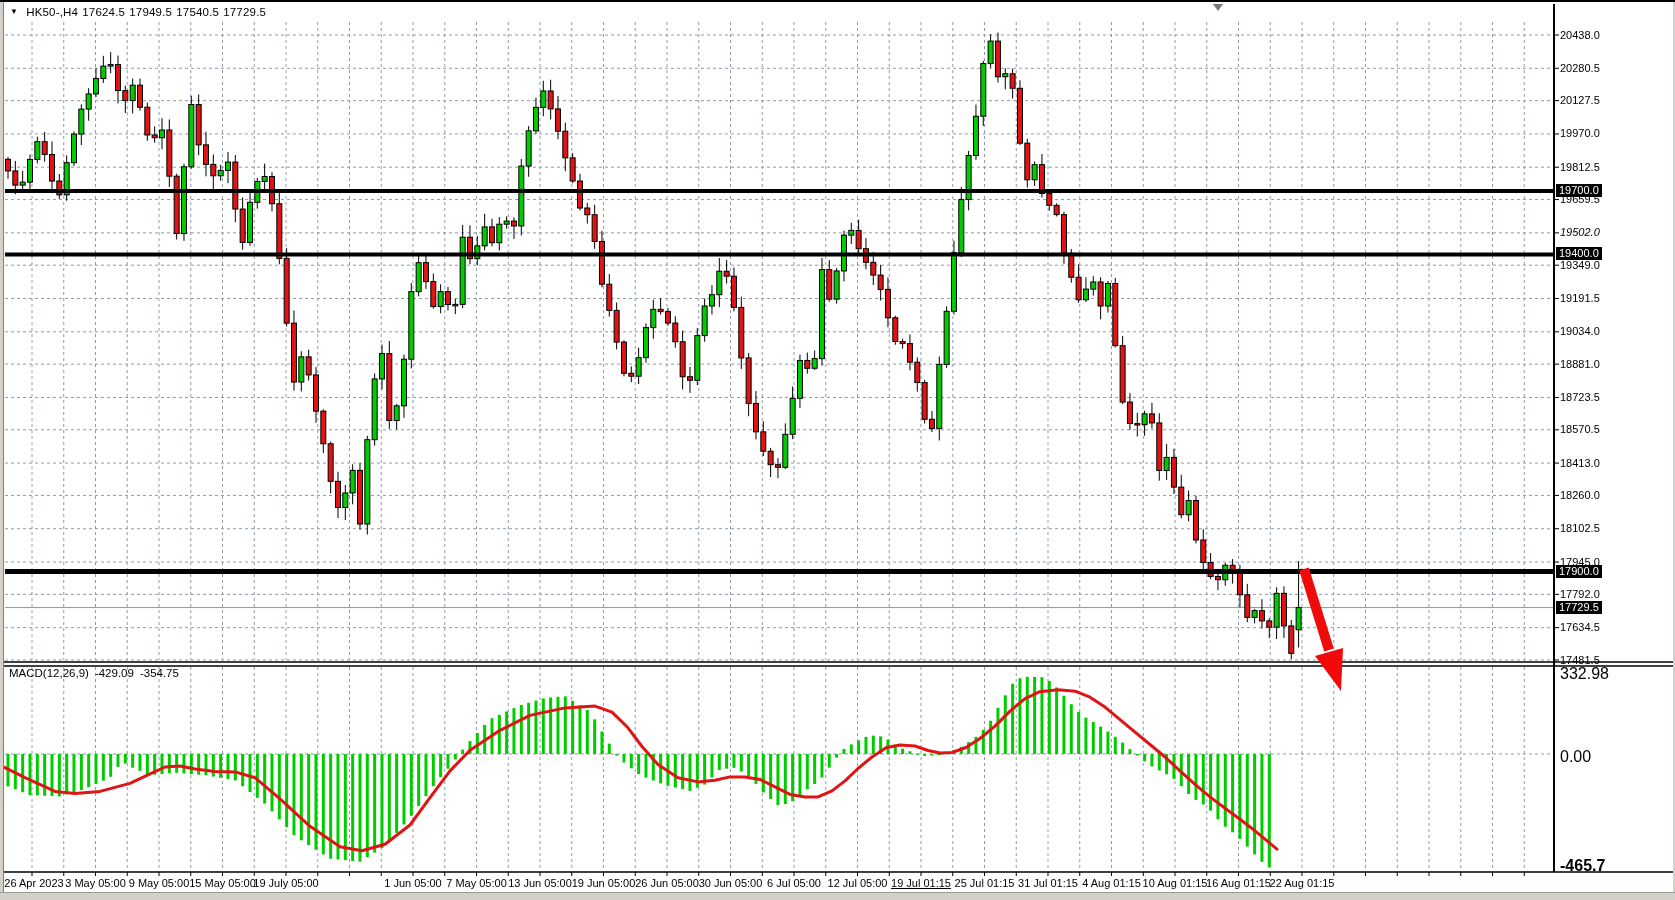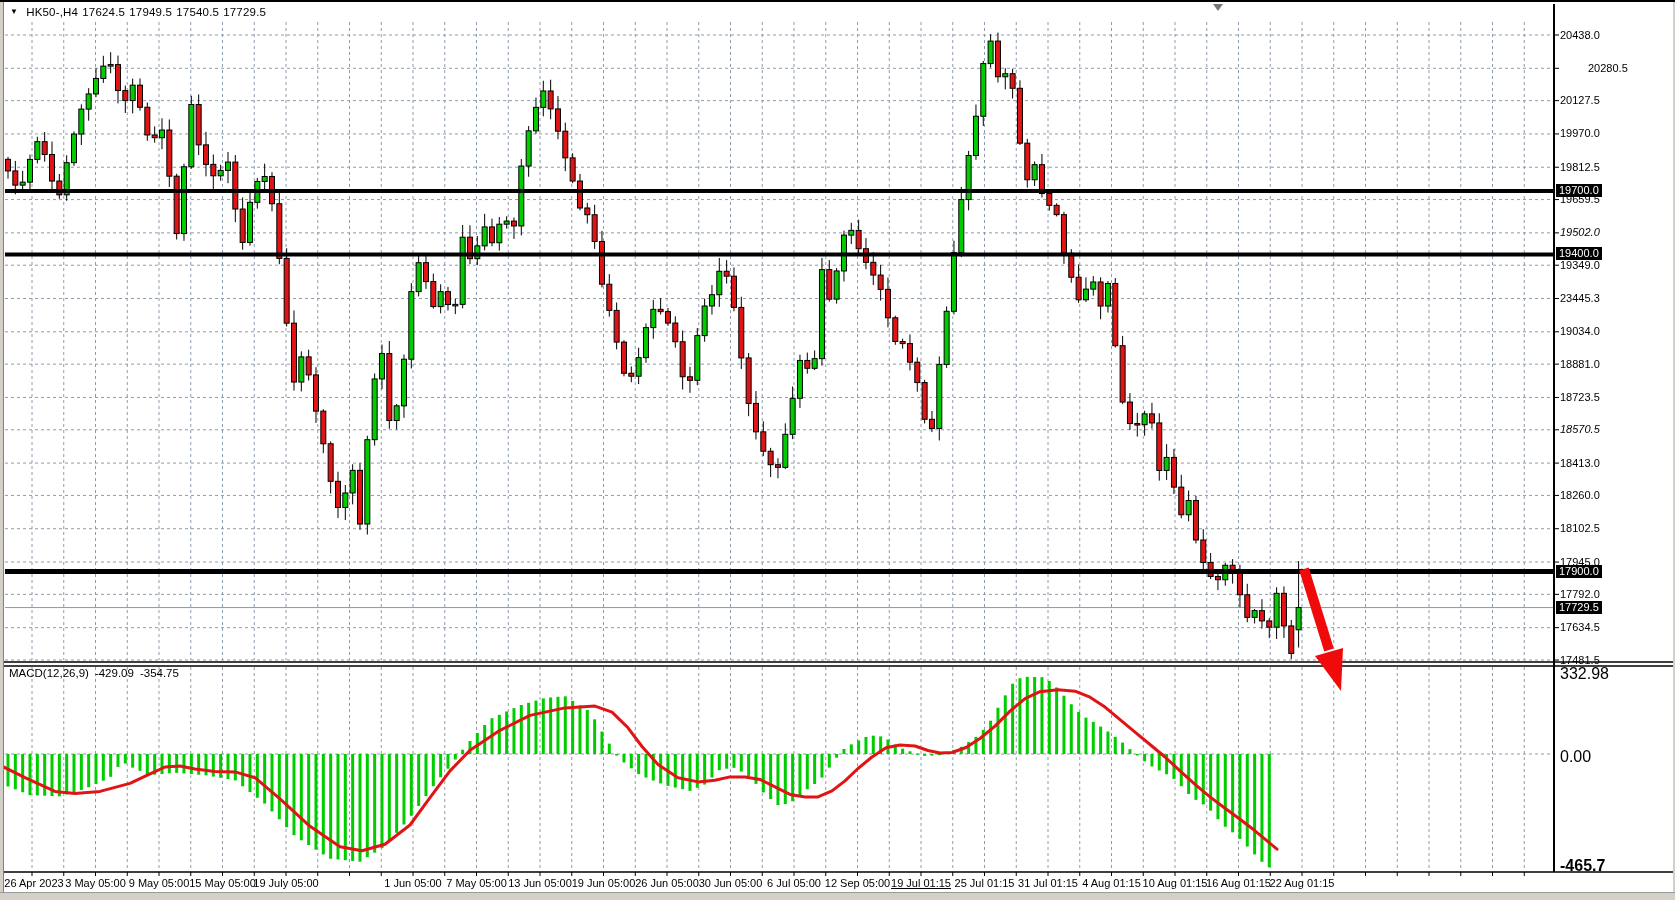--- a/index.html
+++ b/index.html
@@ -778,32 +778,32 @@
   </div>
 
   <div id="macd-label">
     <span>MACD(12,26,9)</span>
     <span>-429.09</span>
     <span>-354.75</span>
   </div>
 
   <div id="labels">
       <div class="axis-label" style="top: 26.5px;">20438.0</div>
-      <div class="axis-label" style="top: 59.7953px; margin-left: 28px;">20280.5</div>
+      <div class="axis-label" style="top: 59.7953px;">20280.5</div>
       <div class="axis-label" style="top: 92.1393px;">20127.5</div>
       <div class="axis-label" style="top: 125.435px;">19970.0</div>
       <div class="axis-label" style="top: 158.73px;">19812.5</div>
       <div class="axis-label" style="top: 191.074px;">19659.5</div>
       <div class="axis-label" style="top: 224.369px; font-style: italic;">19502.0</div>
       <div class="axis-label" style="top: 256.713px;">19349.0</div>
-      <div class="axis-label" style="top: 290.008px;">23445.3</div>
+      <div class="axis-label" style="top: 290.008px;">19191.5</div>
       <div class="axis-label" style="top: 323.304px;">19034.0</div>
       <div class="axis-label" style="top: 355.648px;">18881.0</div>
       <div class="axis-label" style="top: 388.943px;">18723.5</div>
-      <div class="axis-label" style="top: 421.287px; font-style: italic;">18570.5</div>
+      <div class="axis-label" style="top: 421.287px;">18570.5</div>
       <div class="axis-label" style="top: 454.582px;">18413.0</div>
       <div class="axis-label" style="top: 486.926px;">18260.0</div>
       <div class="axis-label" style="top: 520.221px;">18102.5</div>
       <div class="axis-label" style="top: 553.517px;">17945.0</div>
       <div class="axis-label" style="top: 585.861px;">17792.0</div>
       <div class="axis-label" style="top: 619.156px;">17634.5</div>
       <div class="axis-label" style="top: 651.5px;">17481.5</div>
       <div class="axis-label hl" style="top: 182.012px;">19700.0</div>
       <div class="axis-label hl" style="top: 245.432px;">19400.0</div>
       <div class="axis-label hl" style="top: 562.53px;">17900.0</div>
@@ -817,21 +817,21 @@
       <div class="time-label" style="left: 222.5px;">15 May 05:00</div>
       <div class="time-label" style="left: 286px;">19 July 05:00</div>
       <div class="time-label" style="left: 331px; margin-top: 47px;">25 May 05:00</div>
       <div class="time-label" style="left: 413px;">1 Jun 05:00</div>
       <div class="time-label" style="left: 476.5px;">7 May 05:00</div>
       <div class="time-label" style="left: 540px;">13 Jun 05:00</div>
       <div class="time-label" style="left: 603.5px;">19 Jun 05:00</div>
       <div class="time-label" style="left: 667px;">26 Jun 05:00</div>
       <div class="time-label" style="left: 730.5px;">30 Jun 05:00</div>
       <div class="time-label" style="left: 794px;">6 Jul 05:00</div>
-      <div class="time-label" style="left: 857.5px;">12 Sep 05:00</div>
+      <div class="time-label" style="left: 857.5px;">12 Jul 05:00</div>
       <div class="time-label" style="left: 921px; text-decoration: underline;">19 Jul 01:15</div>
       <div class="time-label" style="left: 984.5px;">25 Jul 01:15</div>
       <div class="time-label" style="left: 1048px;">31 Jul 01:15</div>
       <div class="time-label" style="left: 1111.5px;">4 Aug 01:15</div>
       <div class="time-label" style="left: 1175px;">10 Aug 01:15</div>
       <div class="time-label" style="left: 1238.5px;">16 Aug 01:15</div>
       <div class="time-label" style="left: 1302px;">22 Aug 01:15</div>
     </div>
 
   <div class="edge-left"></div>

